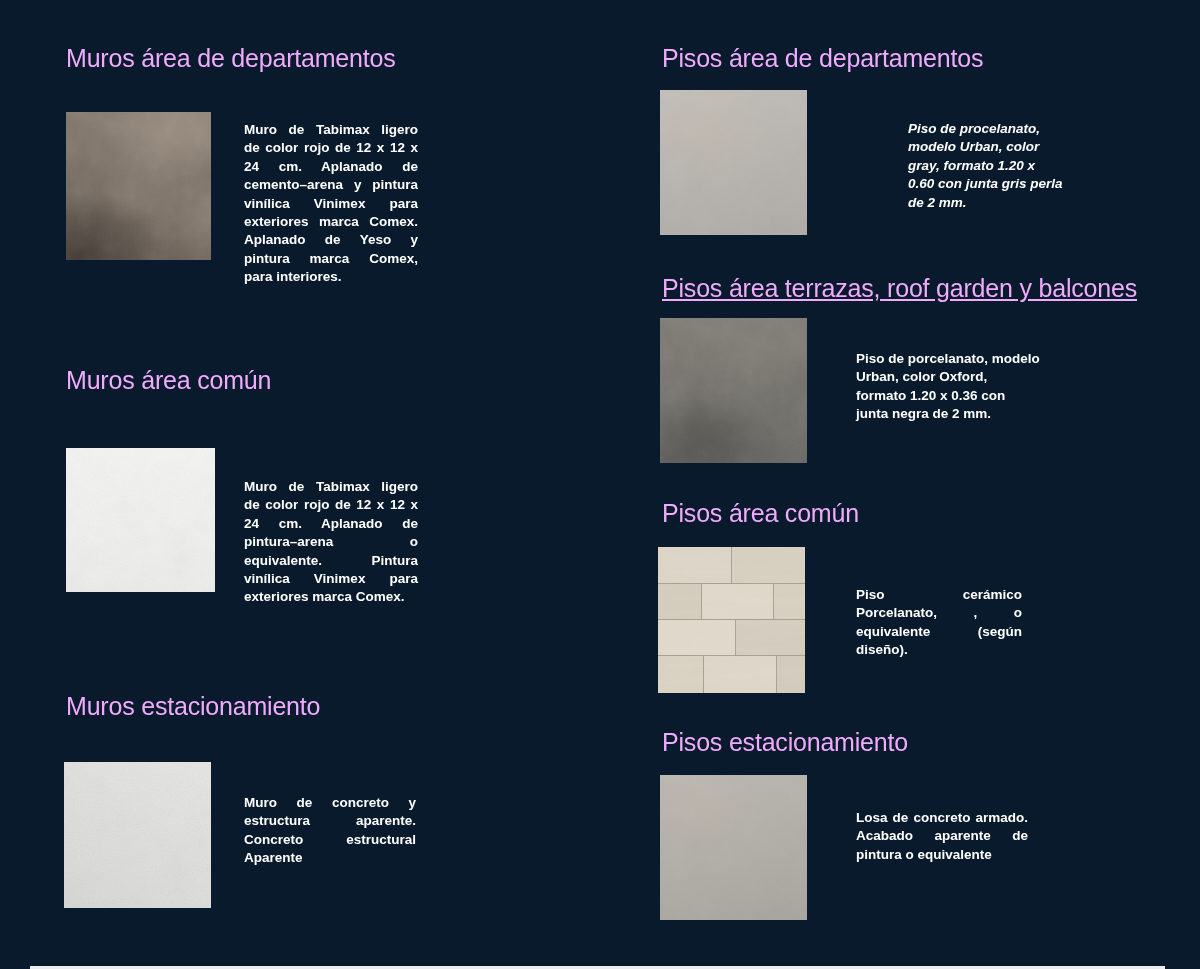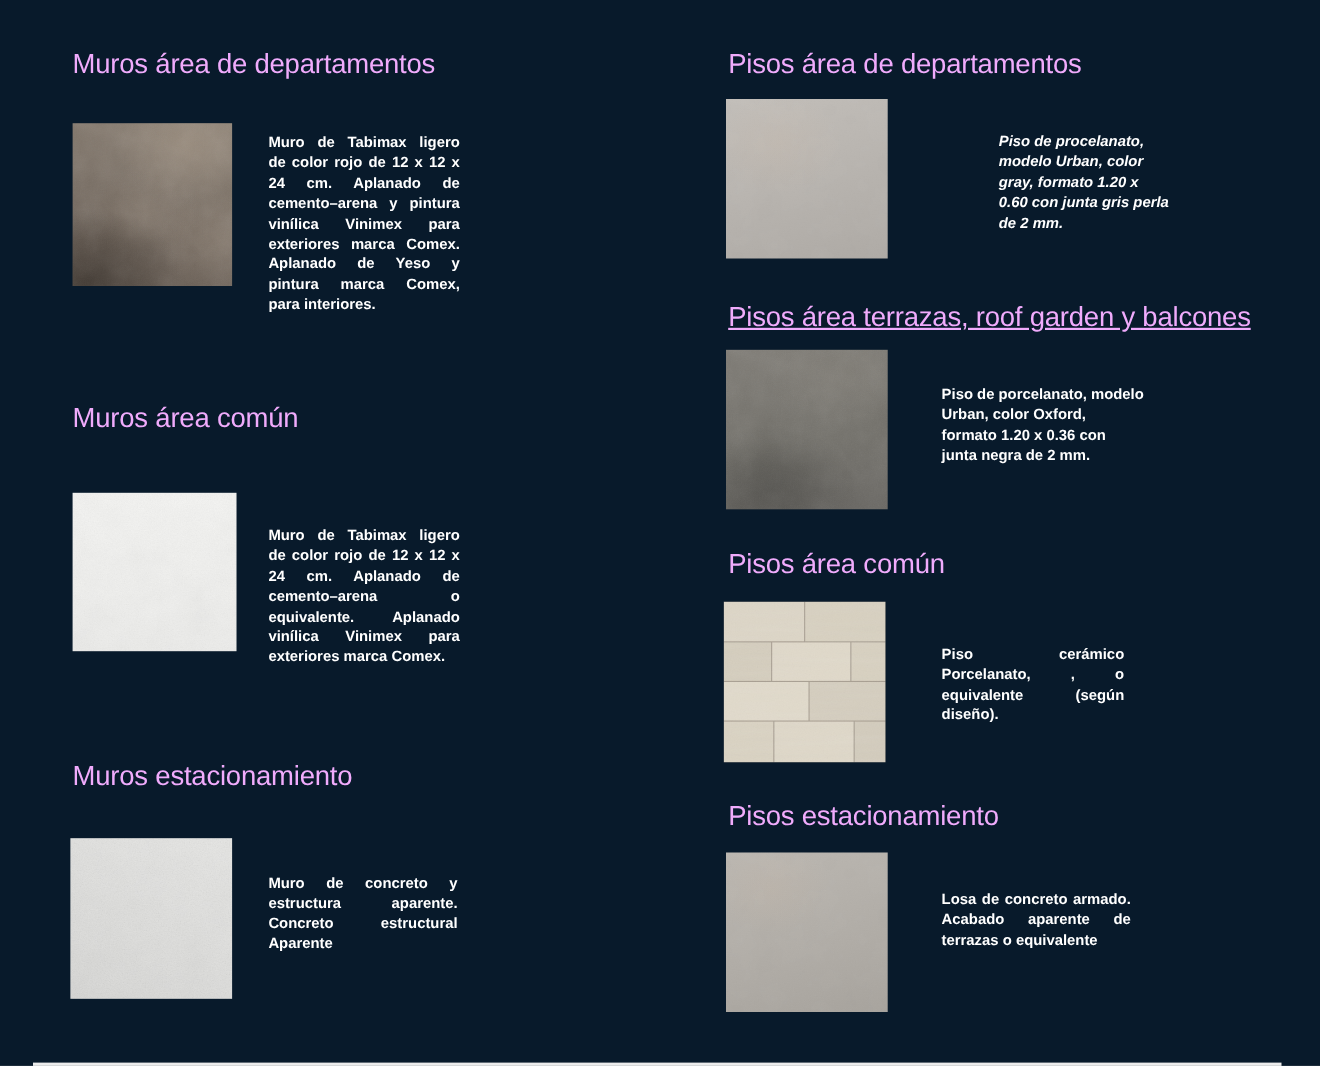--- a/index.html
+++ b/index.html
@@ -95,22 +95,22 @@
 <div class="sw sw-stucco-white" style="left:66px;top:448px;width:149px;height:144px;">
   <svg class="tex" viewBox="0 0 149 144" preserveAspectRatio="none">
     <rect width="149" height="144" filter="url(#f-cloud)" opacity="0.07"></rect>
     <rect width="149" height="144" filter="url(#f-grain)" opacity="0.10"></rect>
   </svg>
 </div>
 <div class="desc" style="left:244px;top:450px;width:174px;">
     <div class="ln j">Muro de Tabimax ligero</div>
     <div class="ln j">de color rojo de 12 x 12 x</div>
     <div class="ln j">24 cm. Aplanado de</div>
-    <div class="ln j">cemento–arena o</div>
-    <div class="ln j">equivalente. Aplanado</div>
+    <div class="ln j">pintura–arena o</div>
+    <div class="ln j">equivalente. Pintura</div>
     <div class="ln j">vinílica Vinimex para</div>
     <div class="ln">exteriores marca Comex.</div>
   </div>
 
 <h2 class="hd" style="left:66px;top:691px;">Muros estacionamiento</h2>
 <div class="sw sw-concrete-light" style="left:64px;top:762px;width:147px;height:146px;">
   <svg class="tex" viewBox="0 0 147 146" preserveAspectRatio="none">
     <rect width="147" height="146" filter="url(#f-cloud)" opacity="0.06"></rect>
     <rect width="147" height="146" filter="url(#f-grain)" opacity="0.16"></rect>
   </svg>
@@ -178,16 +178,16 @@
 <h2 class="hd" style="left:662px;top:727px;">Pisos estacionamiento</h2>
 <div class="sw sw-concrete-gray" style="left:660px;top:775px;width:147px;height:145px;">
   <svg class="tex" viewBox="0 0 147 145" preserveAspectRatio="none">
     <rect width="147" height="145" filter="url(#f-cloud)" opacity="0.14" class="blend"></rect>
     <rect width="147" height="145" filter="url(#f-grain)" opacity="0.12" class="blend"></rect>
   </svg>
 </div>
 <div class="desc" style="left:856px;top:781px;width:172px;">
     <div class="ln j">Losa de concreto armado.</div>
     <div class="ln j">Acabado aparente de</div>
-    <div class="ln">terrazas o equivalente</div>
+    <div class="ln">pintura o equivalente</div>
   </div>
 
 <div class="bottom-strip"></div>
 
 </body></html>

